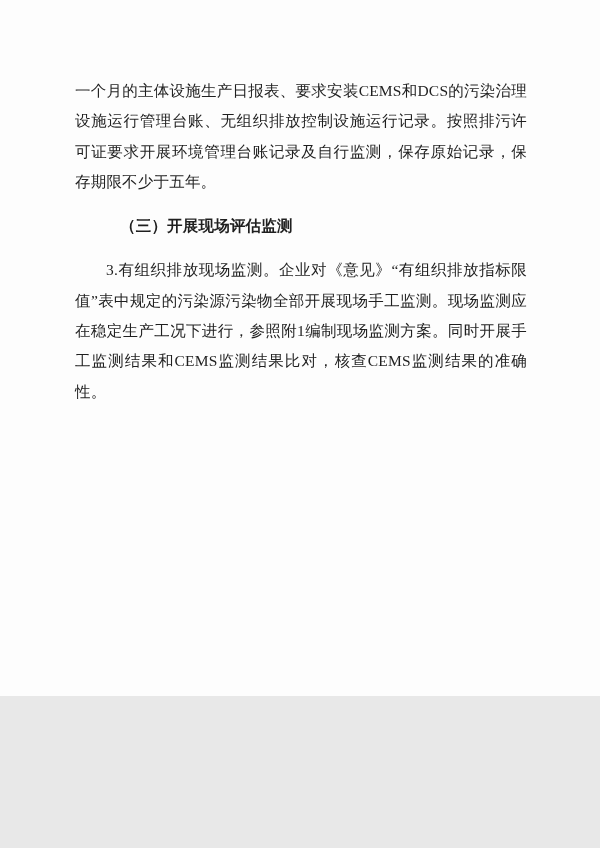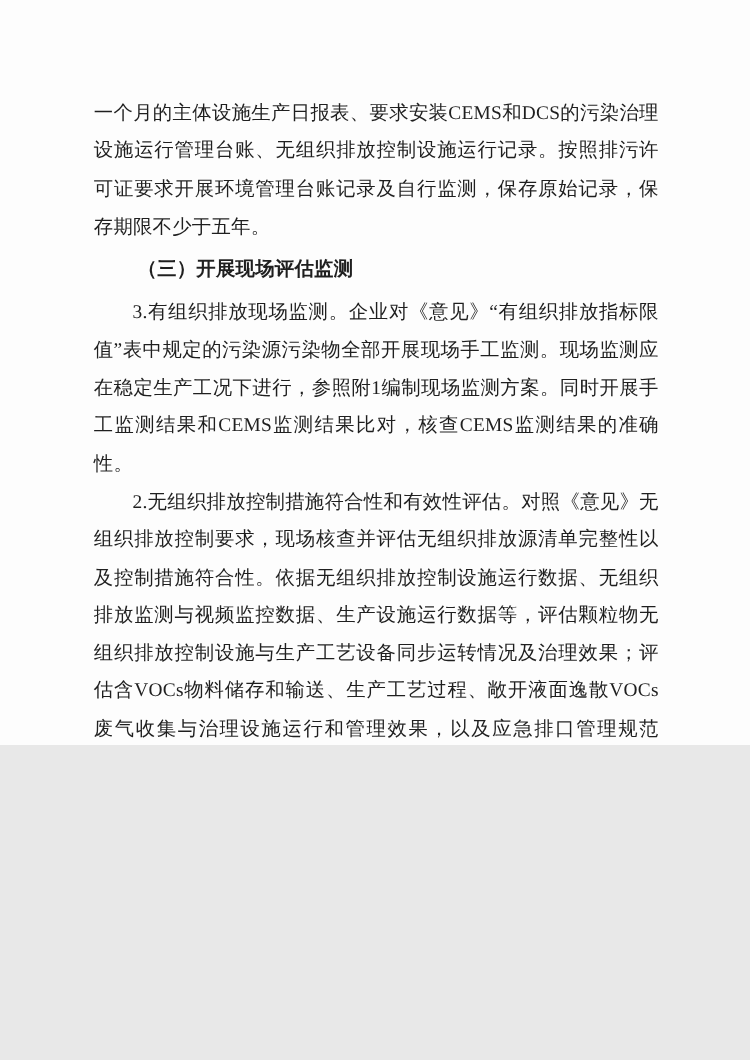--- a/index.html
+++ b/index.html
@@ -3,21 +3,21 @@
 <meta charset="utf-8">
 <style>
   html, body {
     margin: 0;
     padding: 0;
     background: #e8e8e8;
   }
   .page {
     position: relative;
     width: 600px;
-    height: 596px;
+    height: 696px;
     margin: 0 auto;
     background: #fdfdfd;
     overflow: hidden;
     font-family: "Liberation Serif", "DejaVu Serif", serif;
     color: #1f1f1f;
   }
   .content {
     position: absolute;
     top: 76px;
     left: 75px;
@@ -29,21 +29,21 @@
     letter-spacing: 0.2px;
   }
   .para {
     margin: 0;
     text-indent: 2em;
   }
   .para.no-indent {
     text-indent: 0;
   }
   .section-heading {
-    margin: 4px;
+    margin: 14px;
     text-indent: 2em;
     font-weight: bold;
     font-size: 15.5px;
     line-height: 30.3px;
   }
   .page-footer {
     position: absolute;
     top: 773px;
     right: 78px;
     font-size: 12.5px;
@@ -60,19 +60,18 @@
   }
 </style>
 </head>
 <body>
 
 <div class="page">
   <div class="content">
     <p class="para no-indent">一个月的主体设施生产日报表、要求安装CEMS和DCS的污染治理设施运行管理台账、无组织排放控制设施运行记录。按照排污许可证要求开展环境管理台账记录及自行监测，保存原始记录，保存期限不少于五年。</p>
     <p class="section-heading">（三）开展现场评估监测</p>
     <p class="para">3.有组织排放现场监测。企业对《意见》“有组织排放指标限值”表中规定的污染源污染物全部开展现场手工监测。现场监测应在稳定生产工况下进行，参照附1编制现场监测方案。同时开展手工监测结果和CEMS监测结果比对，核查CEMS监测结果的准确性。</p>
-    <p class="para">2.无组织排放控制措施符合性和有效性评估。对照《意见》无组织排放控制要求，现场核查并评估无组织排放源清单完整性以及控制措施符合性。依据无组织排放控制设施运行数据、无组织排放监测与视频监控数据、生产设施运行数据等，评估颗粒物无组织排放控制设施与生产工艺设备同步运转情况及治理效果；评估含VOCs物料储存和输送、生产工艺过程、敞开液面逸散VOCs废气收集与治理设施运行和管理效果，以及应急排口管理规范性；对于涉及LDAR检测的焦化企业，重点开展焦炉区域、煤气净化区域和化学产品深</p>
   </div>
 
   <div class="page-footer">
     <span class="dash">—</span><span class="num">37</span><span class="dash">—</span>
   </div>
 </div>
 
 </body></html>

